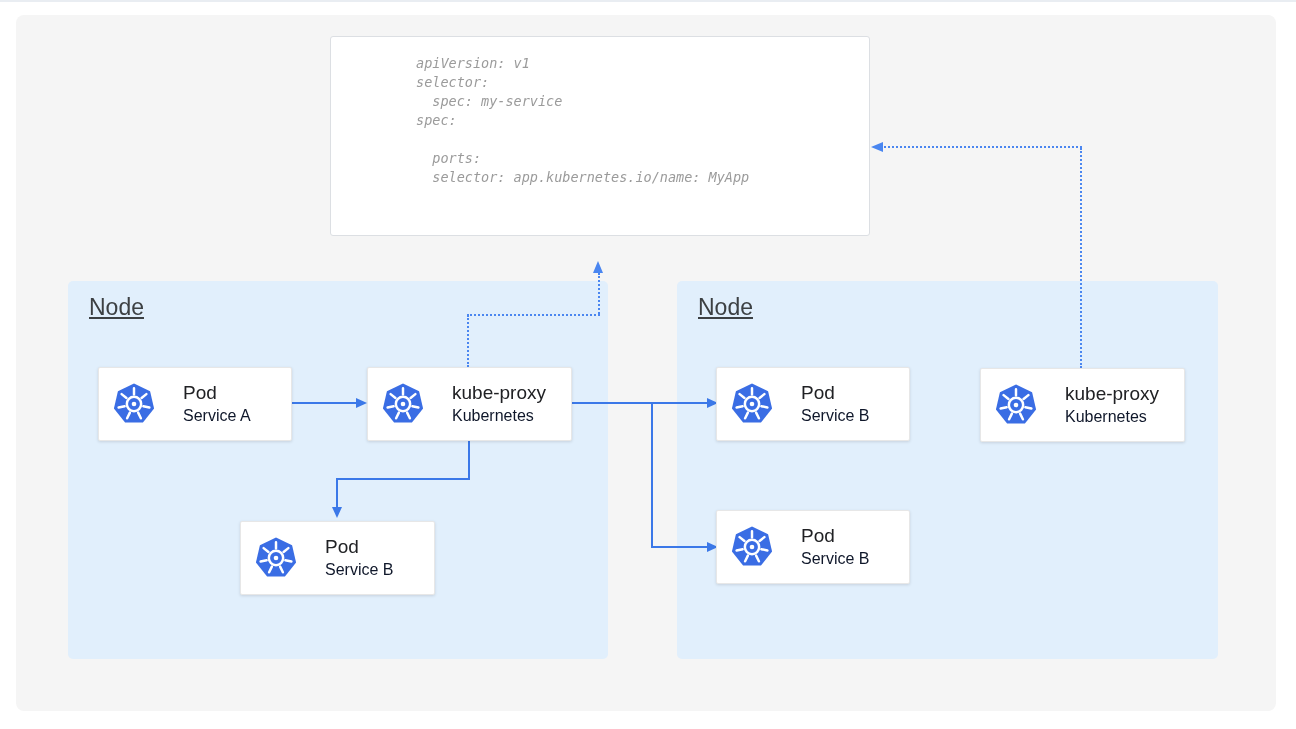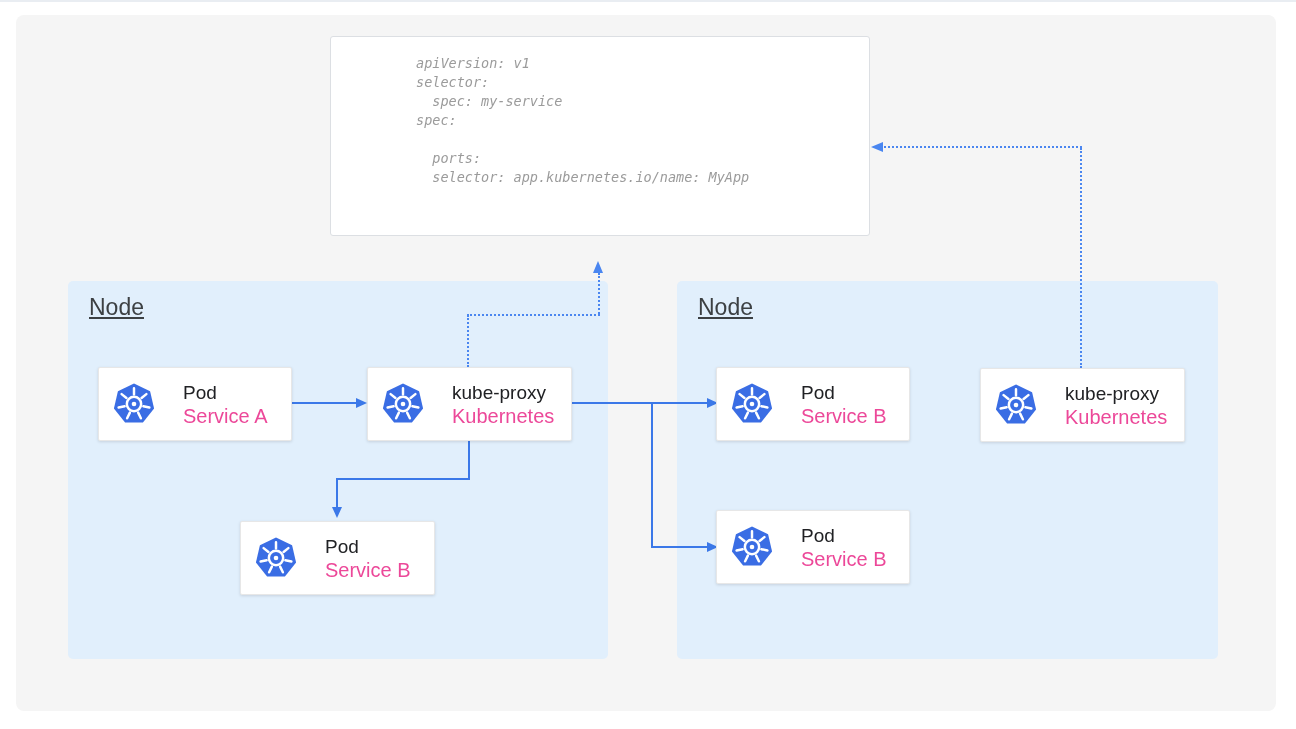--- a/index.html
+++ b/index.html
@@ -19,21 +19,21 @@
   
   .node{position:absolute;width:540px;height:378px;background:#e1effc;border-radius:5px;}
   .node-label{position:absolute;left:21px;top:13px;font-size:23px;color:#3c4043;text-decoration:underline;}
 
   
   .card{position:absolute;height:74px;background:#ffffff;border:1px solid #e7e7e7;border-radius:2px;
         box-sizing:border-box;box-shadow:0 1px 3px rgba(60,64,67,.16);display:flex;align-items:center;z-index:3;}
   .k8s{display:inline-flex;margin-left:13px;width:44px;height:44px;flex:0 0 auto;}
   .card-text{display:flex;flex-direction:column;margin-left:27px;}
   .card-title{font-size:19px;color:#202124;line-height:24px;}
-  .card-sub{font-size:20px;color:#ec4899;line-height:22px;}
+  .card-sub{font-size:16px;color:#0f172a;line-height:22px;}
 
   
   .ln{position:absolute;z-index:2;}
   .solid-h{border-top:2px solid #3b78e8;height:0;}
   .solid-v{border-left:2px solid #3b78e8;width:0;}
   .dot-h{border-top:2px dotted #4a86f0;height:0;}
   .dot-v{border-left:2px dotted #4a86f0;width:0;}
   .head{position:absolute;width:0;height:0;z-index:2;}
   .head-r{border-top:5px solid transparent;border-bottom:5px solid transparent;border-left:11px solid #3b78e8;}
   .head-d{border-left:5px solid transparent;border-right:5px solid transparent;border-top:11px solid #3b78e8;}

